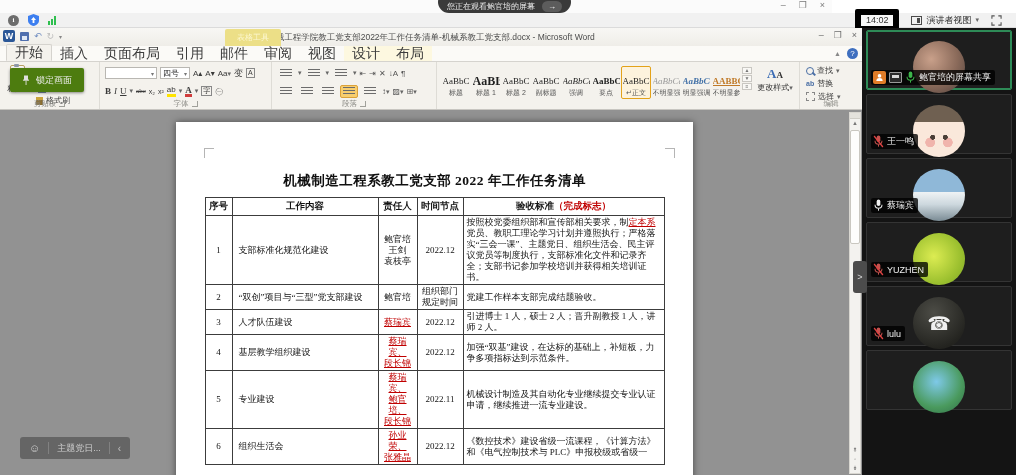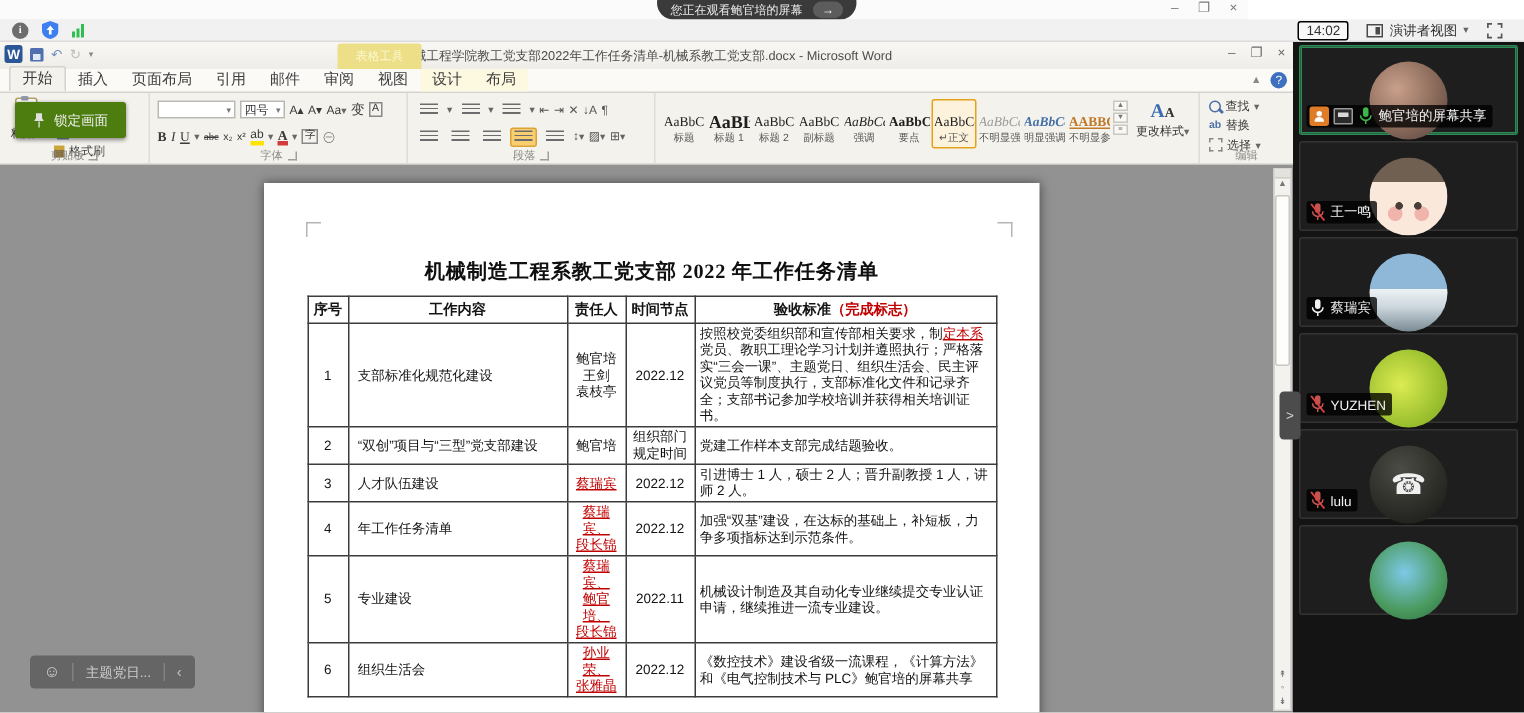--- a/index.html
+++ b/index.html
@@ -17,21 +17,21 @@
   .sys-controls span{cursor:default}
 
   #toolbar-row{left:0;top:13px;width:1016px;height:15px;background:#f1f1f1;border-bottom:1px solid #dbdbdb;
     display:flex;align-items:center;box-sizing:border-box}
   .tl-icons{display:flex;align-items:center;gap:9px;margin-left:8px}
   .i-info{width:11px;height:11px;border-radius:50%;background:#6d6d6d;color:#fff;font-size:7px;font-weight:bold;
     text-align:center;line-height:11px;font-family:"Liberation Serif",serif}
   .i-bars{display:flex;gap:1px;align-items:flex-end;height:9px}
   .i-bars i{display:block;width:2px;background:#2fbf4f}
   .tr-right{margin-left:auto;display:flex;align-items:center}
-  .clock{font-size:9px;color:#333;border:1px solid #000000;background:#f8f8f8;padding:0 5px;border-radius:2px;line-height:11px}
+  .clock{font-size:9px;color:#333;border:6px solid #000000;background:#f8f8f8;padding:0 5px;border-radius:2px;line-height:11px}
   .view-btn{display:flex;align-items:center;gap:4px;font-size:9px;color:#2d2d2d;margin:0 12px}
   .vicon{width:11px;height:9px;border:1px solid #4a4a4a;position:relative;box-sizing:border-box}
   .vicon:after{content:"";position:absolute;right:1px;top:1px;bottom:1px;width:3px;background:#4a4a4a}
   .caret{font-size:7px;color:#666}
   .fs-btn{margin-right:14px;display:flex}
 
   
   #word-win{left:0;top:28px;width:862px;height:447px;background:#f4f2ee;overflow:hidden}
   .titlebar{height:18px;position:relative;background:linear-gradient(#f8f7f4,#efede8)}
   .qat{position:absolute;left:3px;top:2px;display:flex;gap:5px;align-items:center}
@@ -43,21 +43,21 @@
   .i-redo{color:#bdbdbd;font-size:9px;line-height:9px}
   .qat-dd{color:#888;font-size:6px}
   .context-banner{position:absolute;left:225px;top:1px;width:56px;height:17px;background:#ecdf87;color:#fcf7cf;
     font-size:8px;text-align:center;line-height:17px;border-radius:2px 2px 0 0}
   .win-title{position:absolute;left:60px;right:60px;text-align:center;font-size:8.5px;color:#4c4c4c;line-height:18px;
     white-space:nowrap;overflow:hidden}
   .word-controls{position:absolute;right:5px;top:2px;display:flex;gap:10px;color:#6c6c6c;font-size:9px;line-height:10px}
 
   .tabsrow{height:16px;display:flex;align-items:flex-end;padding-left:6px;background:#fbfaf7;
     border-bottom:1px solid #d5d3ce;position:relative;box-sizing:border-box}
-  .tab{font-size:10px;color:#3d3d3d;padding:2px 8px 2px 8px;line-height:11px;white-space:nowrap}
+  .tab{font-size:14px;color:#3d3d3d;padding:2px 8px 2px 8px;line-height:11px;white-space:nowrap}
   .tab.selected{background:#f4f2ed;border:1px solid #d5d3ce;border-bottom:1px solid #f4f2ed;border-radius:2px 2px 0 0}
   .tab.contextual{background:#fdf8e0}
   .rib-right{position:absolute;right:4px;top:2px;display:flex;gap:6px;align-items:center}
   .rib-min{color:#888;font-size:7px}
   .help-btn{width:11px;height:11px;border-radius:50%;background:#3f6fbf;color:#fff;font-size:8px;text-align:center;line-height:11px}
 
   .lock-tip{position:absolute;left:10px;top:40px;height:24px;background:#4d7c0f;color:#f0f0f0;font-size:9px;
     display:flex;align-items:center;gap:6px;padding:0 12px;border-radius:2px;box-shadow:0 1px 3px rgba(0,0,0,.45);z-index:9}
 
   .ribbon{height:48px;display:flex;background:#f4f2ed;border-bottom:1px solid #c8c6c1;position:relative;box-sizing:border-box}
@@ -127,21 +127,21 @@
 
   
   .docarea{position:absolute;left:0;top:82px;width:862px;height:365px;background:#929292;overflow:hidden}
   .page{position:absolute;left:176px;top:12px;width:517px;height:430px;background:#fff;box-shadow:0 0 7px rgba(0,0,0,.5)}
   .cm{position:absolute;width:9px;height:9px;border-color:#b5b5b5;border-style:solid;border-width:0}
   .cm.tl{left:28px;top:26px;border-left-width:1px;border-top-width:1px}
   .cm.tr{right:18px;top:26px;border-right-width:1px;border-top-width:1px}
   .doc-title{margin:50px 0 0;text-align:center;font-family:"Liberation Serif","DejaVu Serif",serif;
     font-size:13.5px;font-weight:bold;color:#101010;letter-spacing:.5px}
   table.doc{margin:7px auto 0;border-collapse:collapse;width:459px;table-layout:fixed;
-    font-family:Liberation Sans, sans-serif;color:#141414}
+    font-family:Liberation Serif, serif;color:#141414}
   .doc th,.doc td{border:1px solid #3c3c3c;padding:1px 3px;font-size:9px;line-height:11px;vertical-align:middle;
     box-sizing:border-box;overflow:hidden}
   .doc th{font-size:9.5px;font-weight:bold;text-align:center;padding:3px 1px}
   .c-num,.c-owner,.c-time{text-align:center}
   .c-owner,.c-time{white-space:pre-line}
   .c-task{text-align:left;padding-left:6px !important}
   .c-std{text-align:left}
   .red-ins{color:#c00000;text-decoration:underline}
   .hdr-red{color:#c00000}
 
@@ -505,42 +505,42 @@
             </tr>
             <tr>
               <td class="c-num">3</td>
               <td class="c-task">人才队伍建设</td>
               <td class="c-owner red-ins">蔡瑞宾</td>
               <td class="c-time">2022.12</td>
               <td class="c-std">引进博士 1 人，硕士 2 人；晋升副教授 1 人，讲师 2 人。</td>
             </tr>
             <tr>
               <td class="c-num">4</td>
-              <td class="c-task">年工作任务清单</td>
+              <td class="c-task">基层教学组织建设</td>
               <td class="c-owner red-ins">蔡瑞宾、
 段长锦</td>
               <td class="c-time">2022.12</td>
               <td class="c-std">加强“双基”建设，在达标的基础上，补短板，力争多项指标达到示范条件。</td>
             </tr>
             <tr>
               <td class="c-num">5</td>
               <td class="c-task">专业建设</td>
               <td class="c-owner red-ins">蔡瑞宾、
 鲍官培、
 段长锦</td>
               <td class="c-time">2022.11</td>
               <td class="c-std">机械设计制造及其自动化专业继续提交专业认证申请，继续推进一流专业建设。</td>
             </tr>
             <tr>
               <td class="c-num">6</td>
               <td class="c-task">组织生活会</td>
               <td class="c-owner red-ins">孙业荣、
 张雅晶</td>
               <td class="c-time">2022.12</td>
-              <td class="c-std">《数控技术》建设省级一流课程，《计算方法》和《电气控制技术与 PLC》鲍官培的屏幕共享</td>
+              <td class="c-std">《数控技术》建设省级一流课程，《计算方法》和《电气控制技术与 PLC》申报校级或省级一</td>
             </tr>
           </tbody>
       </table>
     </div>
     <div class="vscroll">
       <div class="vs-split"></div>
       <span class="vs-arr">▲</span>
       <div class="vs-thumb"></div>
       <div class="vs-bottom">
         <span>↟</span>

